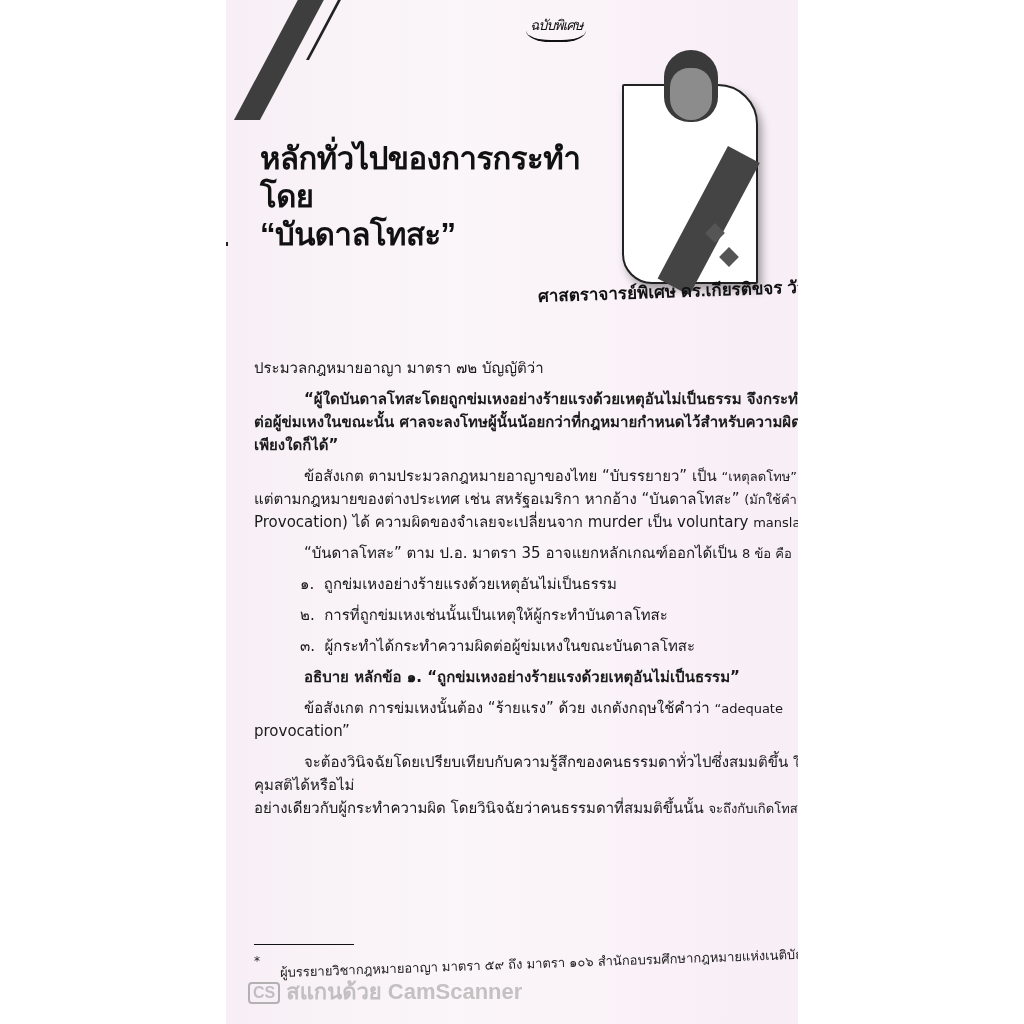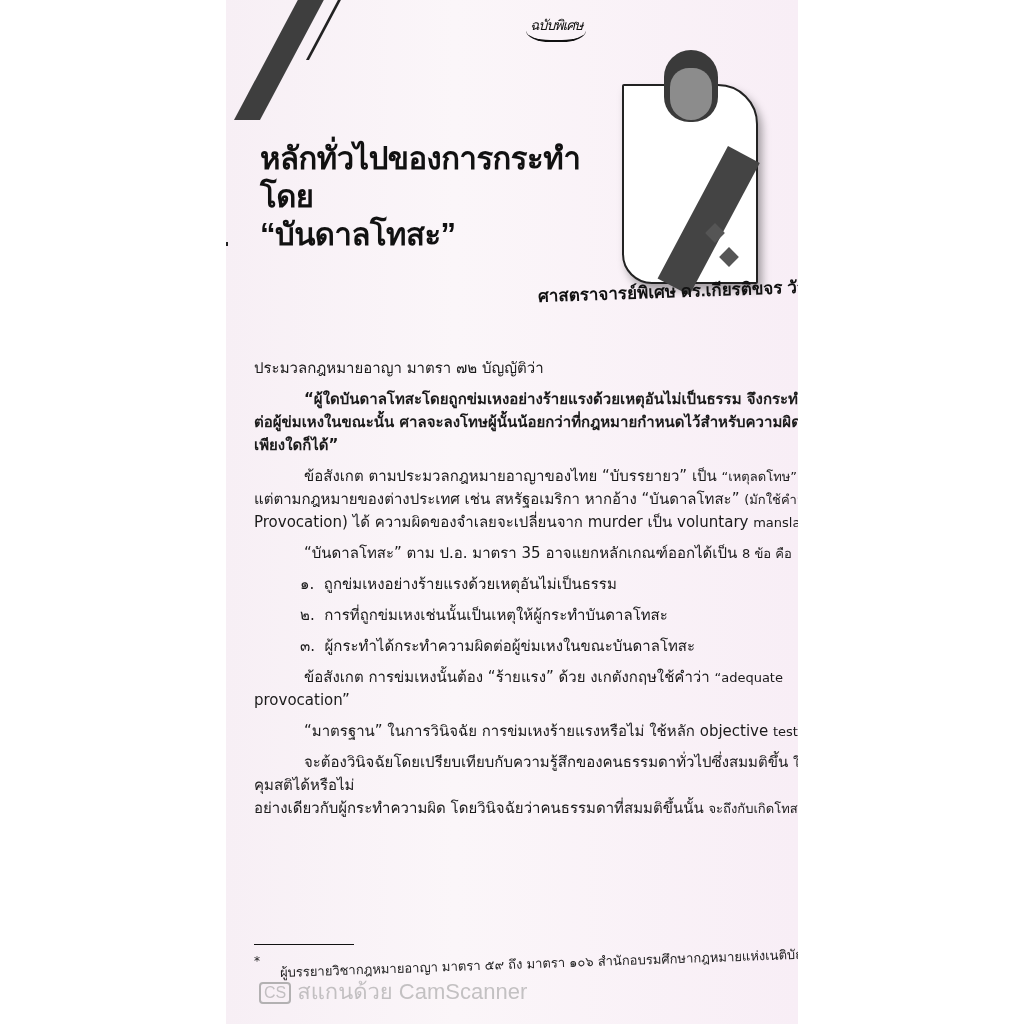--- a/index.html
+++ b/index.html
@@ -69,22 +69,22 @@
   .list-item { padding-left:46px; margin-top:8px !important; }
   .footnote-rule {
     position:absolute; left:28px; top:944px; width:100px; height:1px; background:#111;
   }
   .footnote-star { position:absolute; left:28px; top:954px; font-size:12px; }
   .footnote {
     position:absolute; left:54px; top:962px; font-size:13px; color:#222; white-space:nowrap;
     transform: rotate(-2deg); transform-origin:left center;
   }
   .watermark {
-    position:absolute; left:22px; top:974px; font-size:22px; font-weight:normal;
-    color:rgba(150,150,150,0.55); white-space:nowrap; font-family:"Liberation Sans", sans-serif;margin-left:11px;
+    position:absolute; left:22px; top:974px; font-size:22px; font-weight:bold;
+    color:rgba(150,150,150,0.55); white-space:nowrap; font-family:"Liberation Sans", sans-serif;
   }
   .cs-logo {
     display:inline-block; border:2px solid rgba(150,150,150,0.7); border-radius:4px;
     padding:0 3px; font-size:16px; margin-right:6px; vertical-align:middle;
   }
   .speck { position:absolute; left:0px; top:242px; width:2px; height:4px; background:#222; }
 </style>
 </head>
 <body>
 
@@ -119,25 +119,25 @@
     <p class="indent gap"><span class="b">ข้อสังเกต</span><span> ตามประมวลกฎหมายอาญาของไทย “บับรรยายว” เป็น </span><span class="small">“เหตุลดโทษ”</span></p>
     <p><span>แต่ตามกฎหมายของต่างประเทศ เช่น สหรัฐอเมริกา หากอ้าง “บันดาลโทสะ” </span><span class="small">(มักใช้คำว่า</span></p>
     <p><span>Provocation) ได้ ความผิดของจำเลยจะเปลี่ยนจาก murder เป็น voluntary </span><span class="small">manslaughter</span></p>
 
     <p class="indent gap"><span class="b">“บันดาลโทสะ”</span><span> ตาม ป.อ. มาตรา 35 อาจแยกหลักเกณฑ์ออกได้เป็น </span><span class="small">8 ข้อ คือ</span></p>
 
     <p class="list-item"><span>๑.</span>&nbsp; <span>ถูกข่มเหงอย่างร้ายแรงด้วยเหตุอันไม่เป็นธรรม</span></p>
     <p class="list-item"><span>๒.</span>&nbsp; <span>การที่ถูกข่มเหงเช่นนั้นเป็นเหตุให้ผู้กระทำบันดาลโทสะ</span></p>
     <p class="list-item"><span>๓.</span>&nbsp; <span>ผู้กระทำได้กระทำความผิดต่อผู้ข่มเหงในขณะบันดาลโทสะ</span></p>
 
+    <p class="indent gap" style="font-weight:bold;"><span>อธิบาย</span><span> หลักข้อ ๑. “ถูกข่มเหงอย่างร้ายแรงด้วยเหตุอันไม่เป็นธรรม”</span></p>
 
     <p class="indent gap"><span class="b">ข้อสังเกต</span><span> การข่มเหงนั้นต้อง “ร้ายแรง” ด้วย งเกตังกฤษใช้คำว่า </span><span class="small">“adequate</span></p>
     <p>provocation”</p>
 
-    <p class="indent gap"><span class="b">“มาตรฐาน” ในการวินิจฉัย</span><span> การข่มเหงร้ายแรงหรือไม่ ใช้หลัก objective </span><span class="small">test</span></p>
 
     <p class="indent gap"><span>จะต้องวินิจฉัยโดยเปรียบเทียบกับความรู้สึกของ</span><span class="b">คนธรรมดาทั่วไป</span><span>ซึ่งสมมติขึ้น </span><span class="small">ในฐานะ</span></p>
     <p>คุมสติได้หรือไม่</p>
     <p><span>อย่างเดียวกับผู้กระทำความผิด โดยวินิจฉัยว่าคนธรรมดาที่สมมติขึ้นนั้น </span><span class="small">จะถึงกับเกิดโทสะ</span></p>
   </div>
 
   <div class="footnote-rule"></div>
   <div class="footnote-star">*</div>
   <div class="footnote">ผู้บรรยายวิชากฎหมายอาญา มาตรา ๕๙ ถึง มาตรา ๑๐๖ สำนักอบรมศึกษากฎหมายแห่งเนติบัณฑิตยสภา</div>
 

